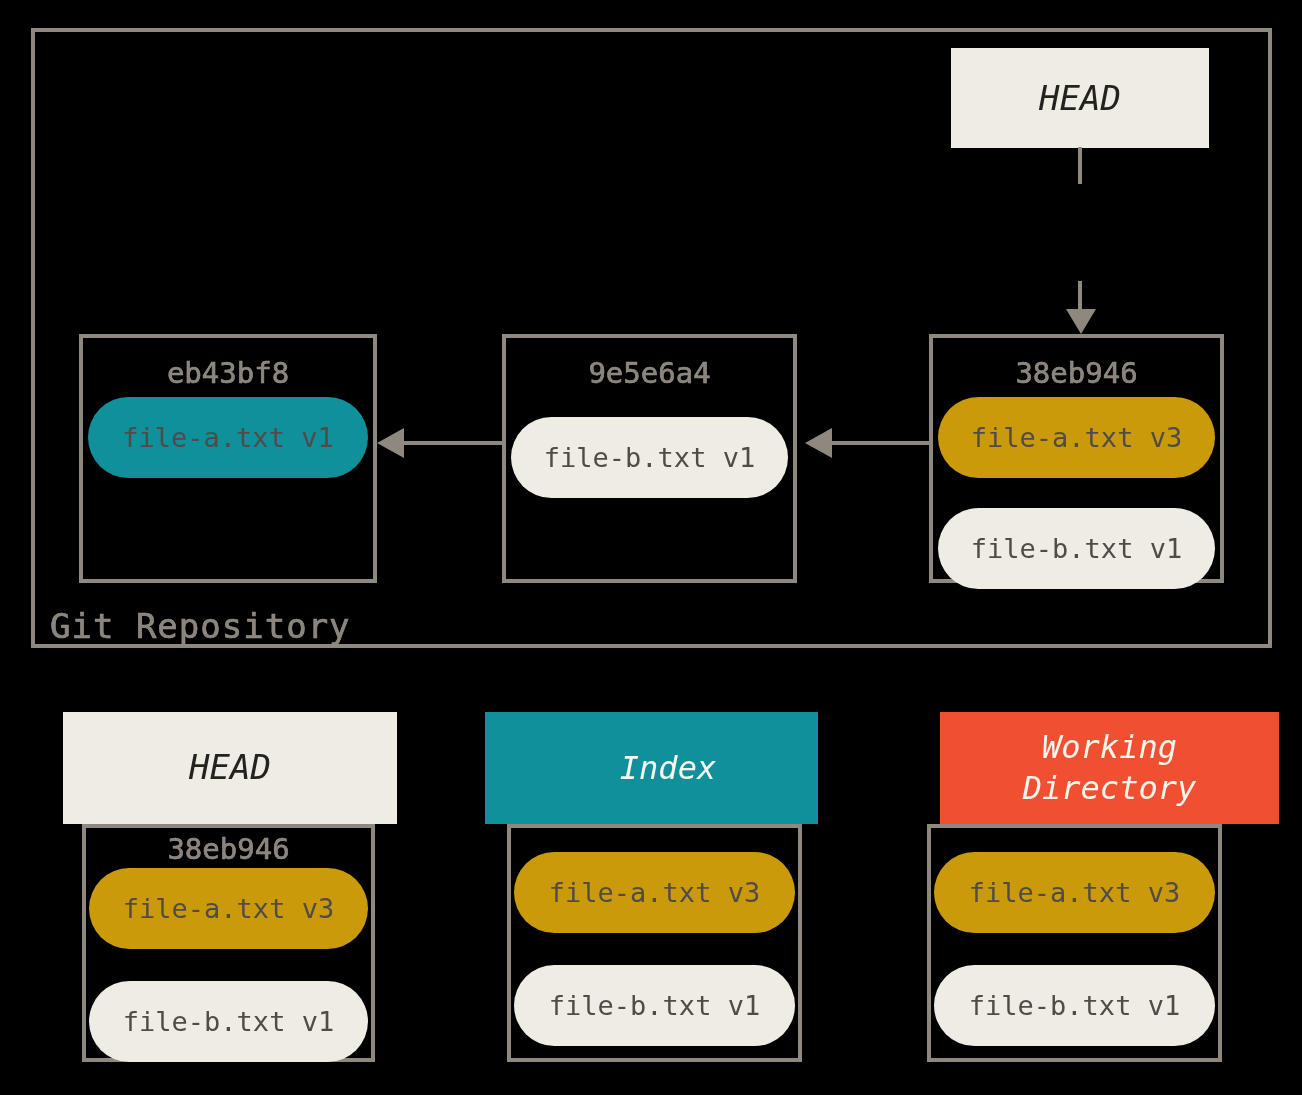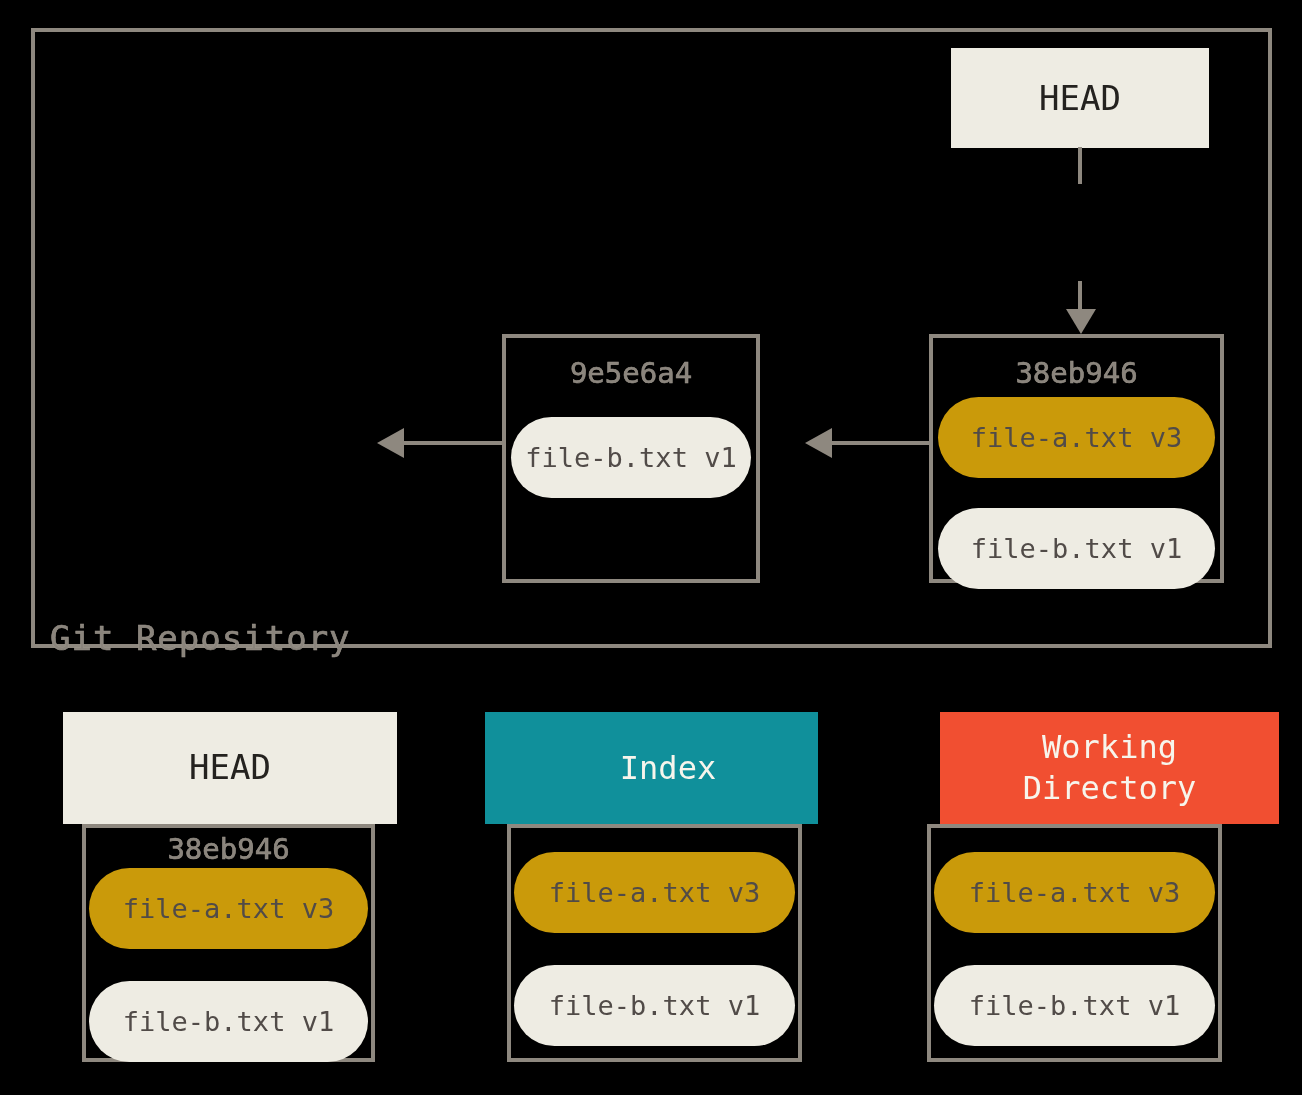--- a/index.html
+++ b/index.html
@@ -18,21 +18,21 @@
   html, body { background: var(--bg); }
   #canvas {
     position: relative;
     width: 1302px;
     height: 1095px;
     background: var(--bg);
     font-family: "DejaVu Sans Mono", "Liberation Mono", monospace;
     overflow: hidden;
   }
   .abs { position: absolute; }
-  .flexc { display: flex; align-items: center; justify-content: center; }
+  .flexc { display: flex; align-items: center; justify-content: center; font-style: italic; }
 
   
   .head-box {
     left: 951px; top: 48px; width: 258px; height: 100px;
     background: var(--cream); color: var(--dark-text); font-size: 34px;
   }
   .conn-head-master { left: 1078px; top: 147px; width: 4px; height: 37px; background: var(--line); }
   .master-box {
     left: 951px; top: 183px; width: 322px; height: 98px;
     background: var(--gold); color: var(--light-text); font-size: 32px;
@@ -41,30 +41,30 @@
   .arrowhead-down {
     left: 1066px; top: 309px; width: 0; height: 0;
     border-left: 15px solid transparent; border-right: 15px solid transparent;
     border-top: 25px solid var(--line);
   }
 
   
   .repo-box { left: 31px; top: 28px; width: 1241px; height: 620px; border: 4px solid var(--line); }
   .repo-label {
     left: 50px; top: 606px; font-size: 34px; letter-spacing: 1px;
-    color: var(--hash-text); margin-top: 12px; -webkit-text-stroke: 0.6px #9a948b;
+    color: var(--hash-text); -webkit-text-stroke: 0.6px #9a948b;
   }
 
   
   .commit-box {
     top: 334px; height: 249px; border: 4px solid var(--line);
     padding: 12px 5px 0; display: flex; flex-direction: column;
   }
   .commit-1 { left: 79px;  width: 298px; }
-  .commit-2 { left: 502px; width: 258px; }
+  .commit-2 { left: 502px; width: 295px; }
   .commit-3 { left: 929px; width: 295px; }
   .hash {
     height: 47px; line-height: 47px; text-align: center; font-size: 29px;
     color: var(--hash-text); -webkit-text-stroke: 0.6px #9a948b;
   }
   .pill {
     height: 81px; border-radius: 41px; margin-bottom: 10px;
     display: flex; align-items: center; justify-content: center;
     font-size: 27px; color: var(--pill-text); flex: none;
   }
@@ -110,20 +110,24 @@
     <span>HEAD</span>
   </div>
   <div class="abs conn-head-master"></div>
 
   <div class="abs conn-master-commit"></div>
   <div class="abs arrowhead-down"></div>
 
   <div class="abs repo-box"></div>
   <div class="abs repo-label">Git Repository</div>
 
+  <div class="abs commit-box commit-1">
+    <div class="hash">eb43bf8</div>
+    <div class="pill teal">file-a.txt v1</div>
+  </div>
 
   <div class="abs commit-box commit-2">
     <div class="hash">9e5e6a4</div>
     <div class="pill cream">file-b.txt v1</div>
   </div>
 
   <div class="abs commit-box commit-3">
     <div class="hash">38eb946</div>
     <div class="pill gold">file-a.txt v3</div>
     <div class="pill cream">file-b.txt v1</div>

